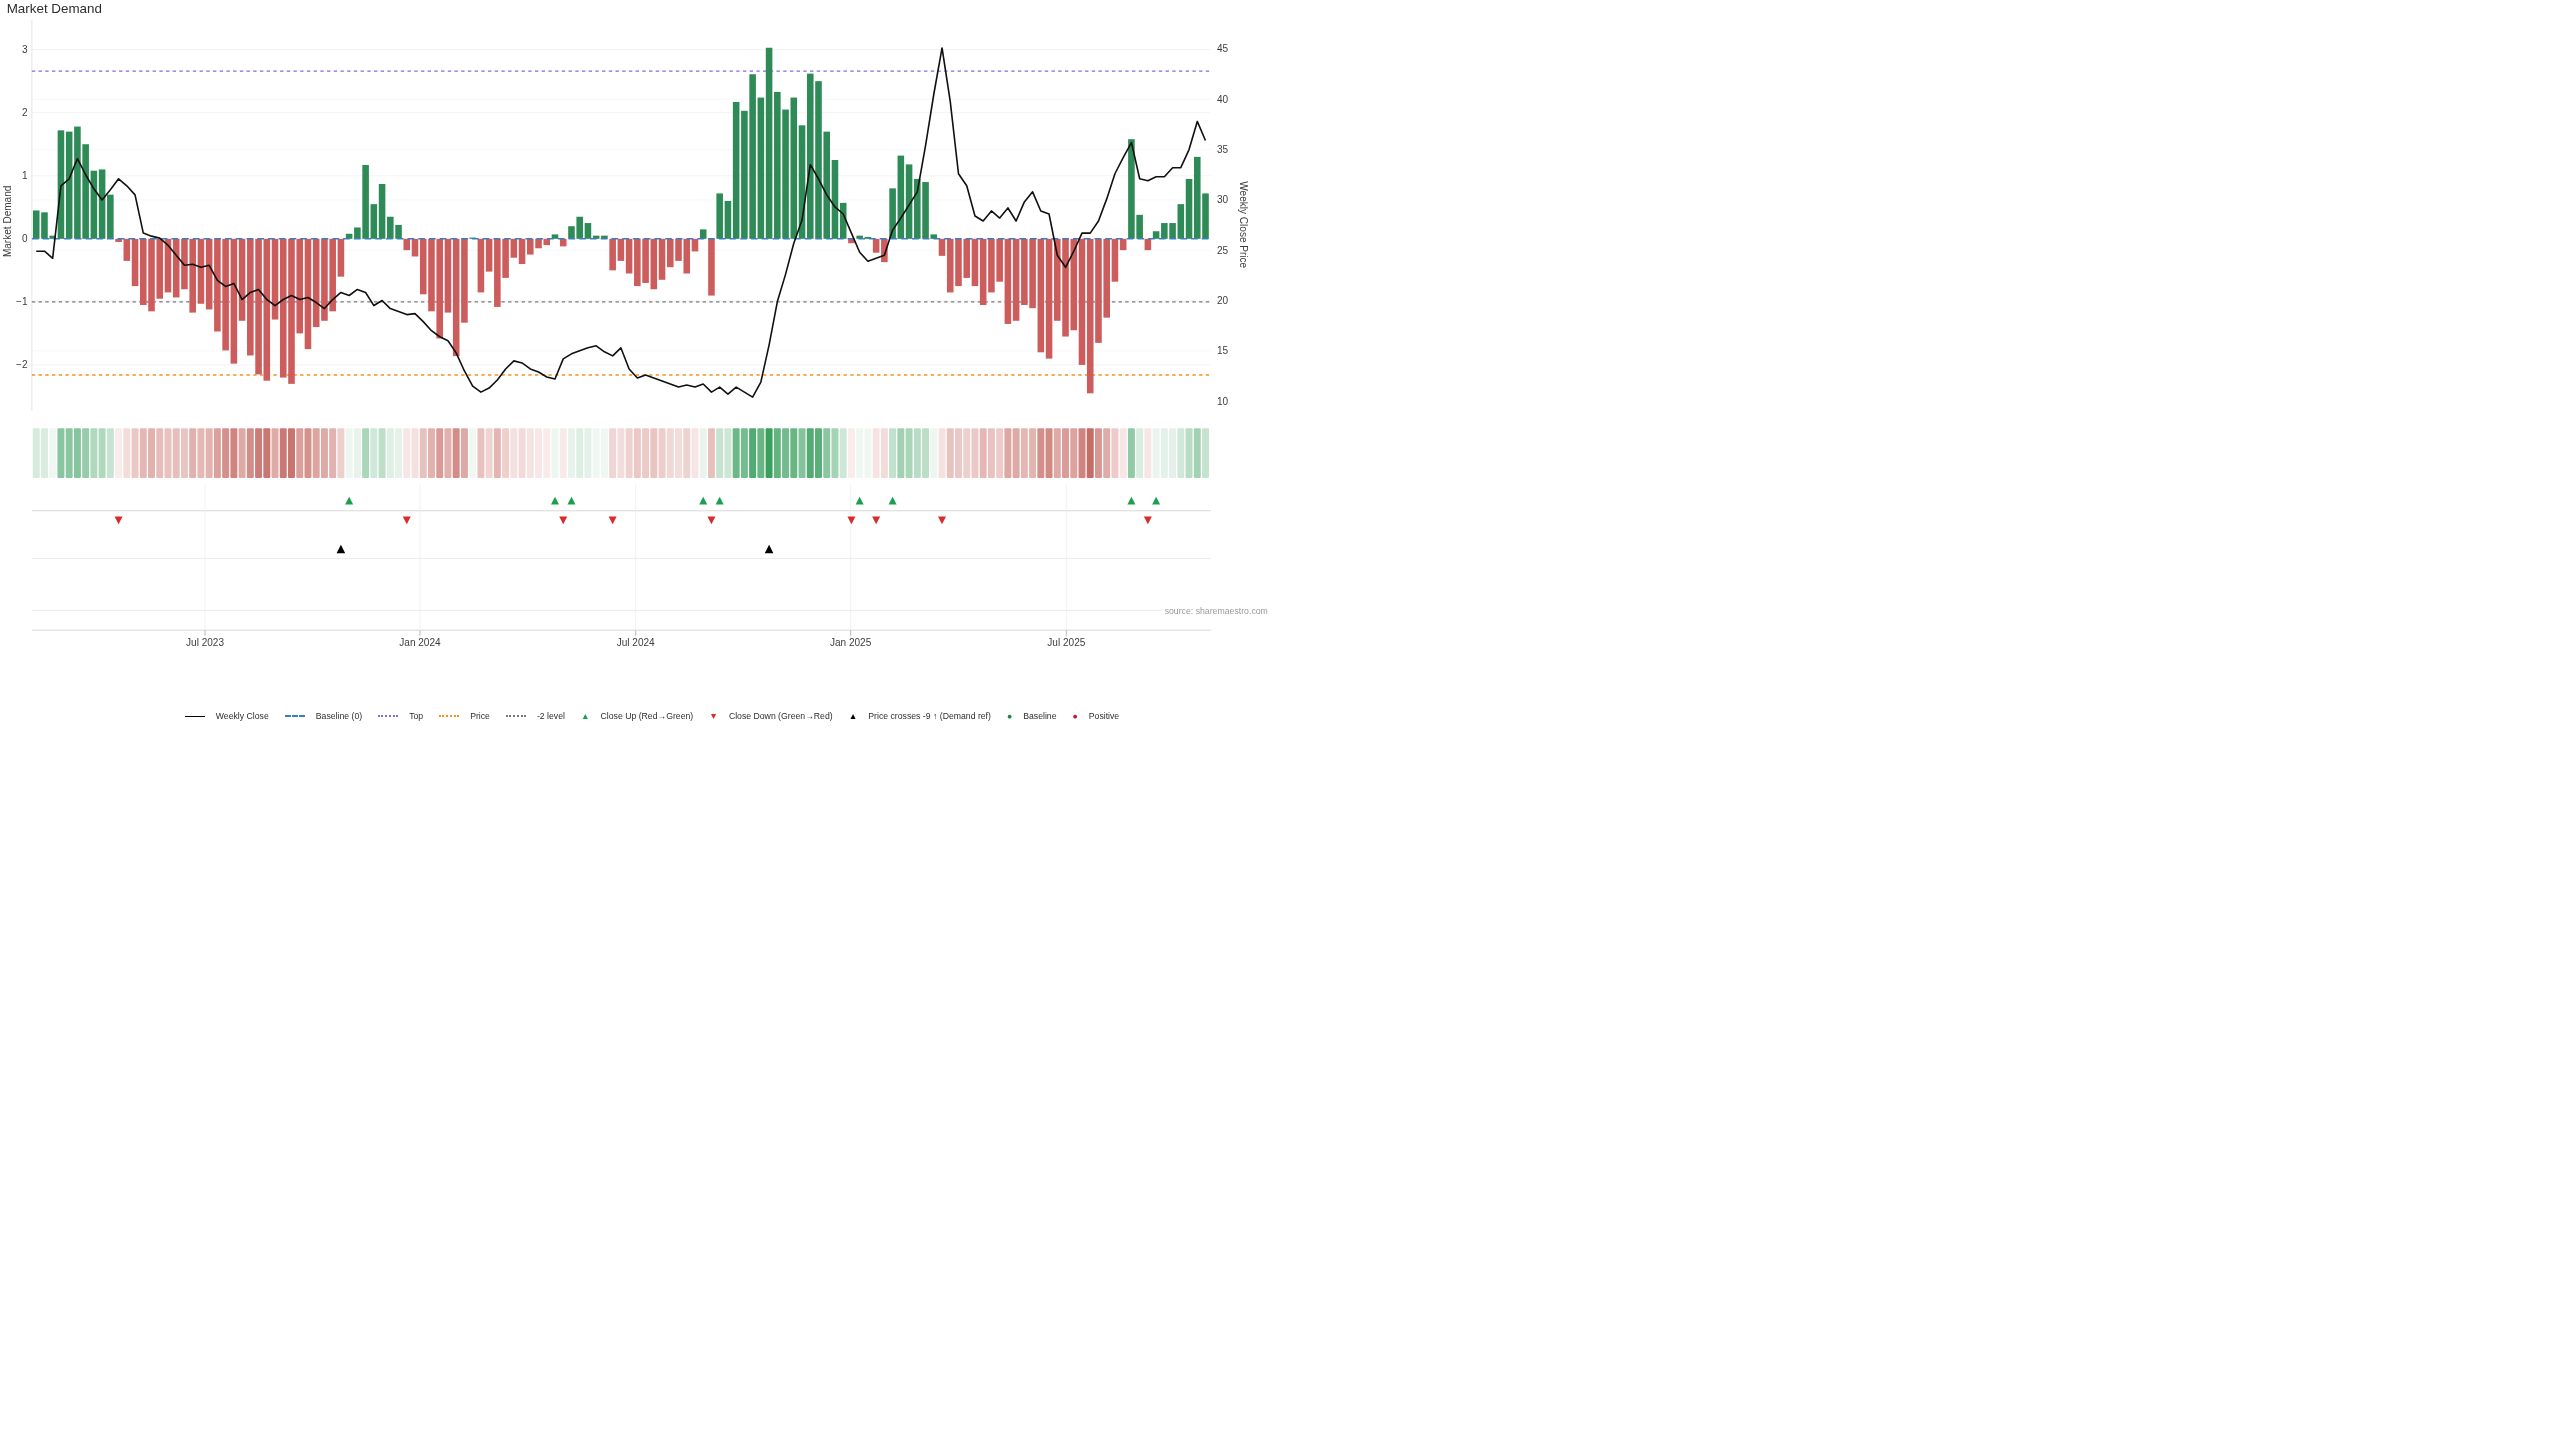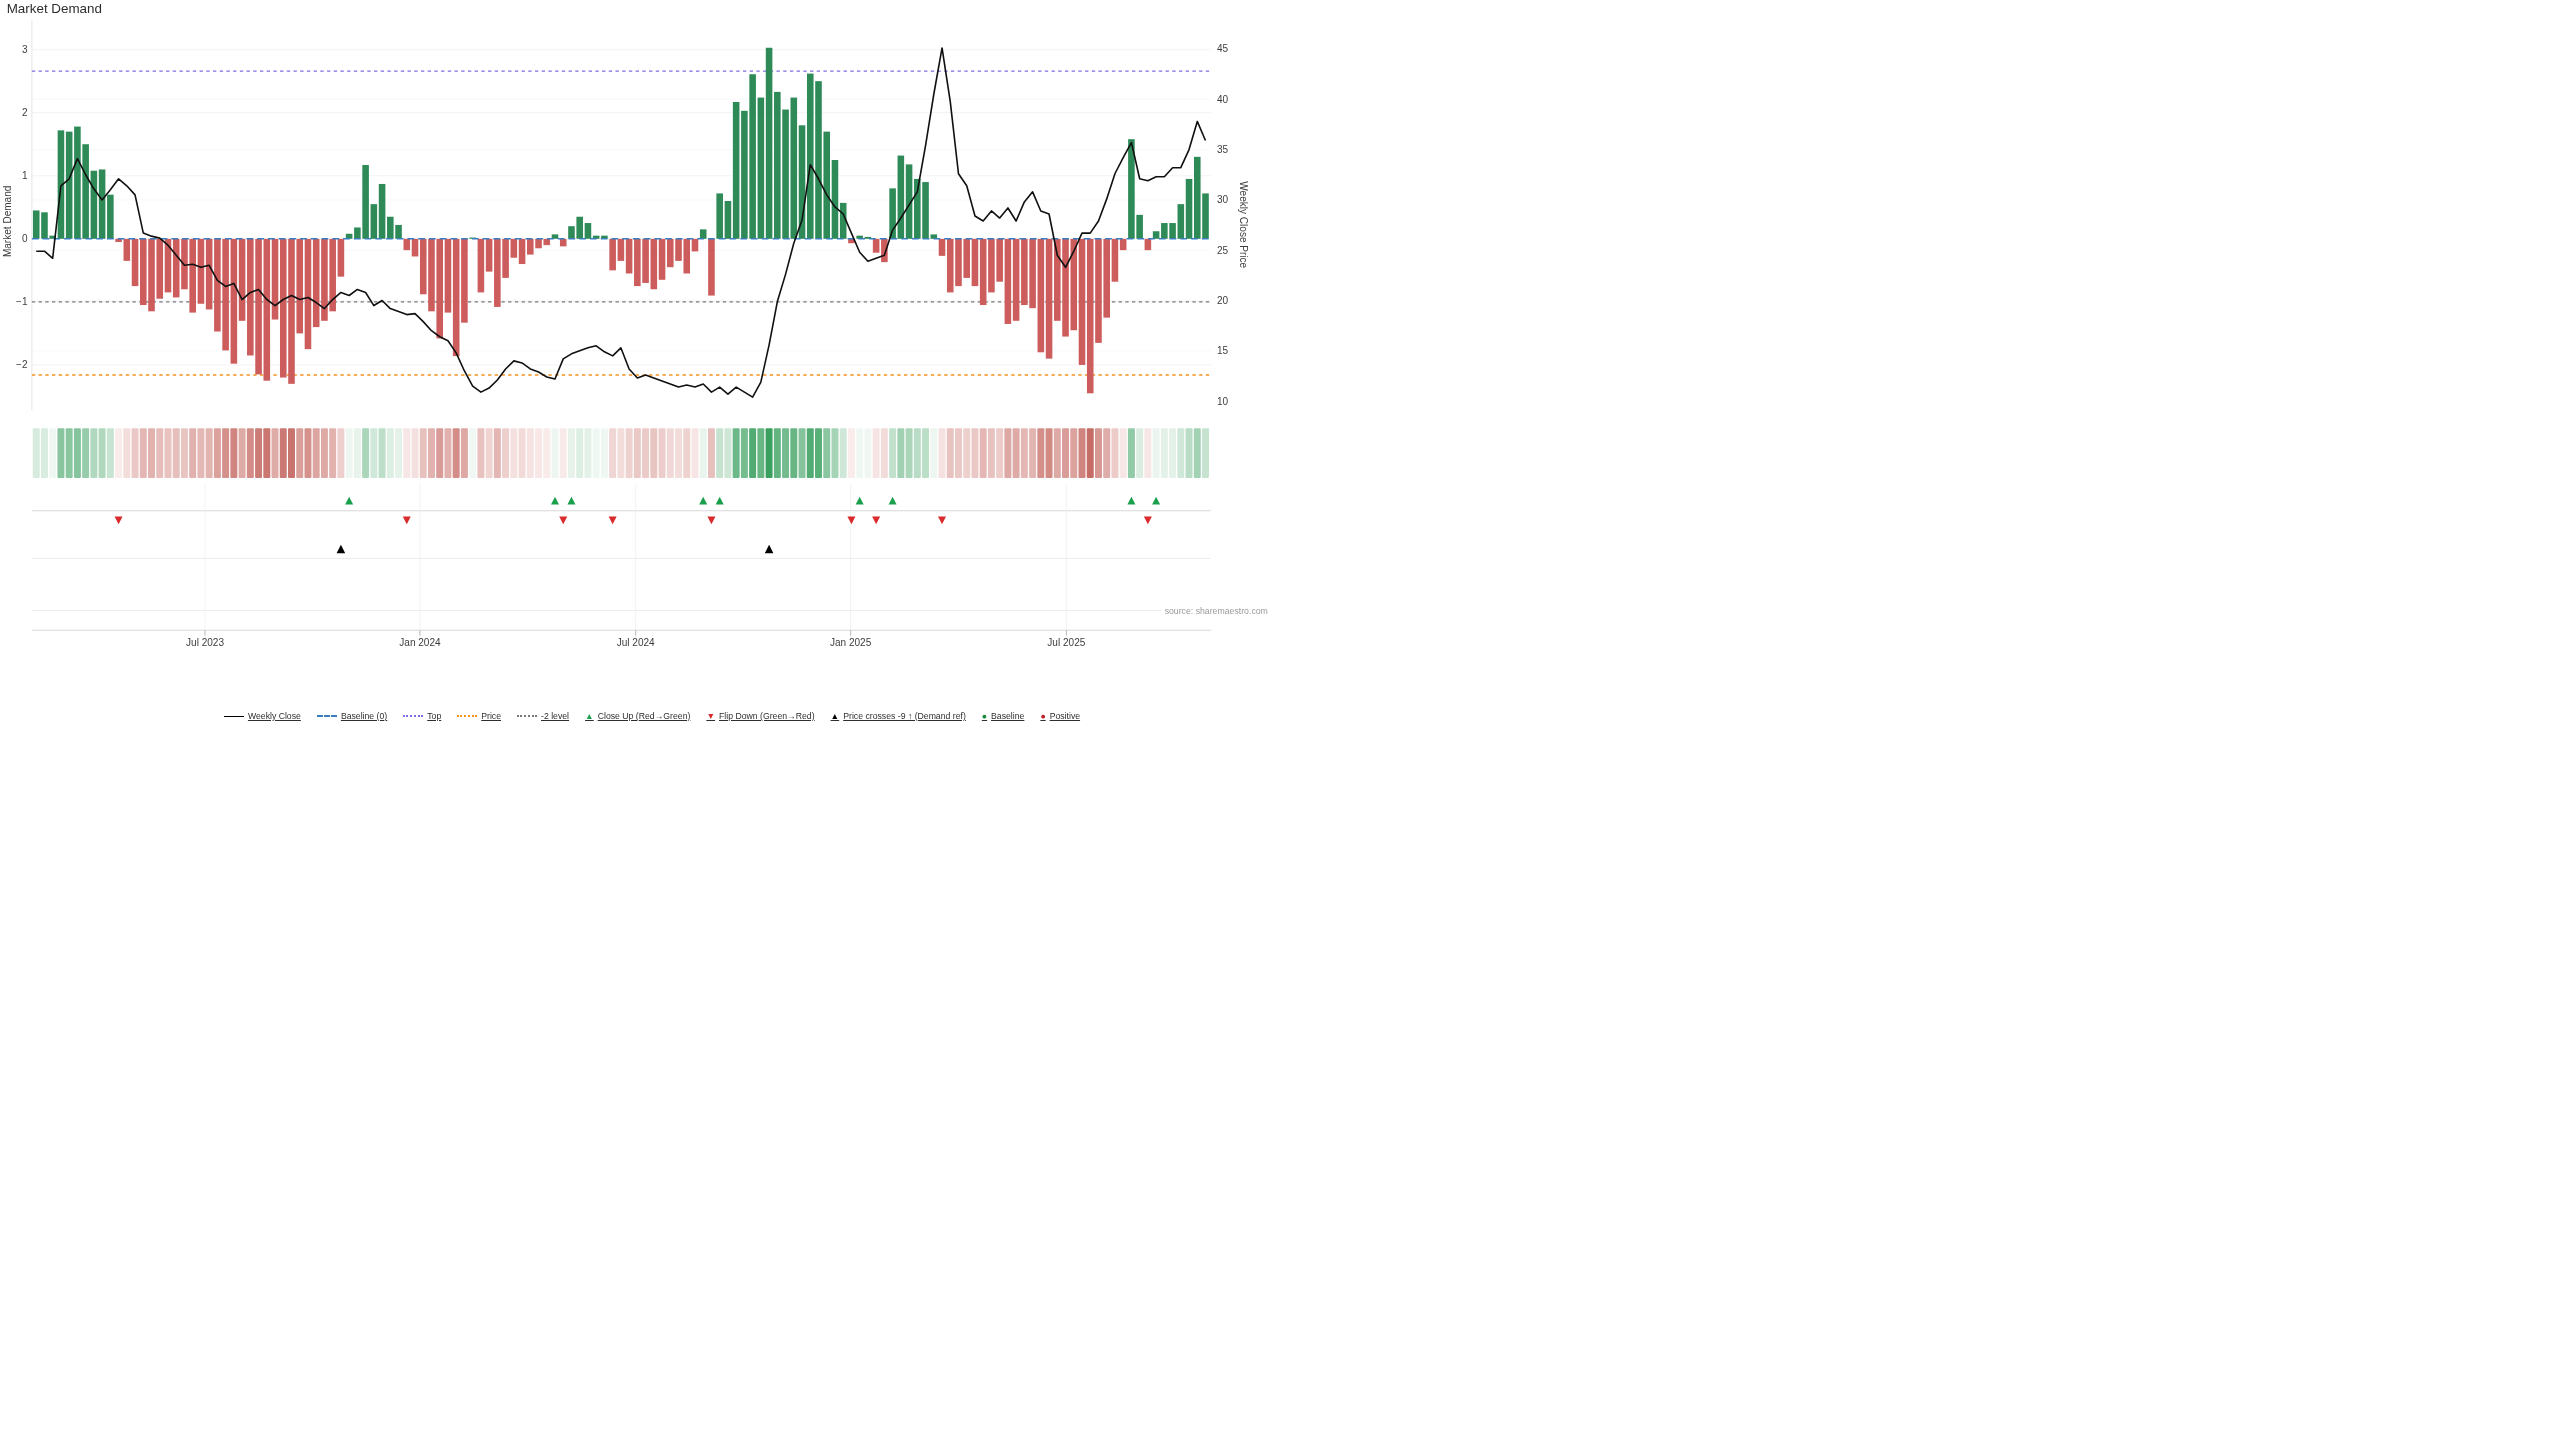--- a/index.html
+++ b/index.html
@@ -7,21 +7,21 @@
   #stage{position:relative;width:1288px;height:725px;background:#fff;padding-left:16px;}
   #title{position:absolute;left:6.7px;top:1.3px;font-size:13.4px;color:#2e2e2e;}
   #chart{position:absolute;left:0;top:0;}
   #chart text{font-family:"Liberation Sans","DejaVu Sans",sans-serif;}
   .ticklab{font-size:15px;fill:#3d3d3d;}
   .xlab{font-size:15px;fill:#3d3d3d;}
   .axtitle{font-size:15px;fill:#3d3d3d;}
   .src{font-size:13px;fill:#9a9a9a;}
   #legend{position:absolute;left:0;right:0;bottom:4px;display:flex;justify-content:center;
     align-items:center;gap:16px;font-size:8.7px;color:#2e2e2e;white-space:nowrap;}
-  .leg-item{display:flex;align-items:center;gap:4px;cursor:pointer;text-decoration:underline;}
+  .leg-item{display:flex;align-items:center;gap:11px;cursor:pointer;}
   .sw-line{display:inline-block;width:20px;border-top:1.3px solid #000;}
   .sw-dash{display:inline-block;width:20px;border-top:2px dashed;}
   .sw-dot{display:inline-block;width:20px;border-top:2px dotted;}
   .sw-glyph{display:inline-block;font-size:8.7px;line-height:8.7px;}
 </style>
 </head>
 <body>
 
 <div id="stage">
   <div id="title">Market Demand</div>
@@ -422,21 +422,21 @@
       <div class="leg-item">
         <span class="sw-dot" style="border-top-color: rgb(122, 122, 122);"></span>
         <span>-2 level</span>
       </div>
       <div class="leg-item">
         <span class="sw-glyph" style="color: rgb(26, 160, 77);">▲</span>
         <span>Close Up (Red→Green)</span>
       </div>
       <div class="leg-item">
         <span class="sw-glyph" style="color: rgb(217, 43, 43);">▼</span>
-        <span>Flip Down (Green→Red)</span>
+        <span>Close Down (Green→Red)</span>
       </div>
       <div class="leg-item">
         <span class="sw-glyph" style="color: rgb(0, 0, 0);">▲</span>
         <span>Price crosses -9 ↑ (Demand ref)</span>
       </div>
       <div class="leg-item">
         <span class="sw-glyph" style="color: rgb(23, 138, 58);">●</span>
         <span>Baseline</span>
       </div>
       <div class="leg-item">

